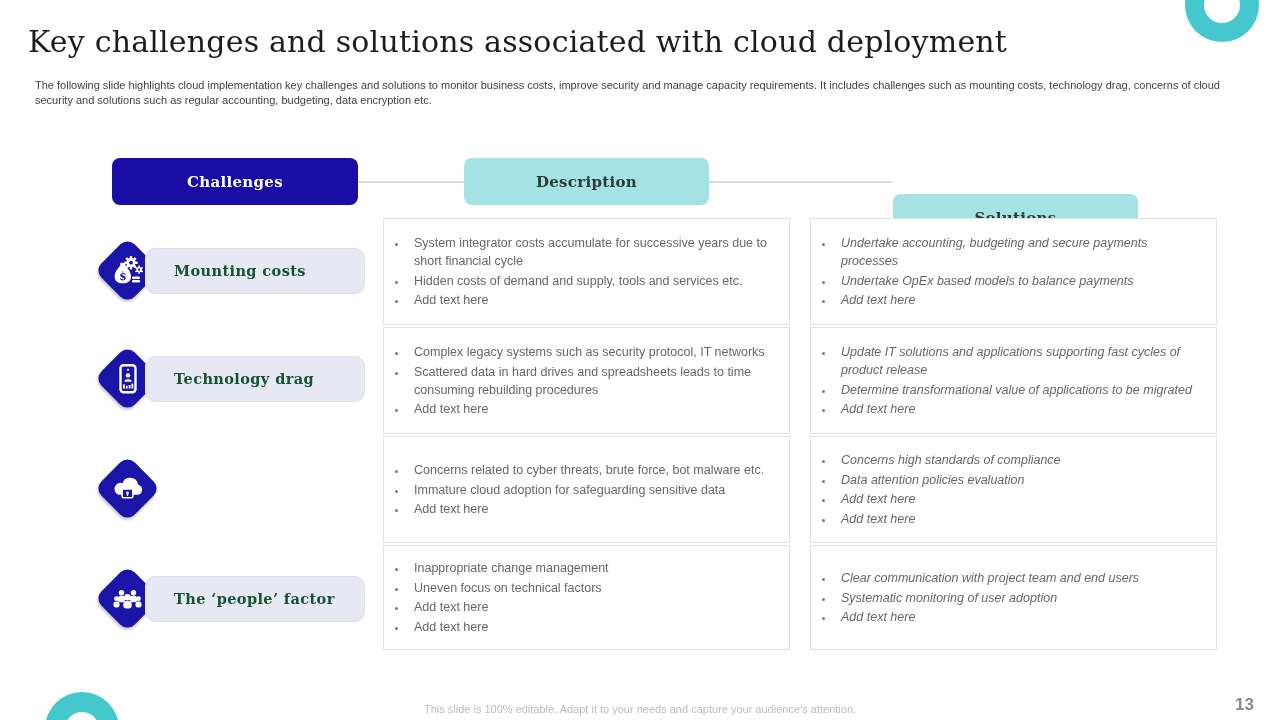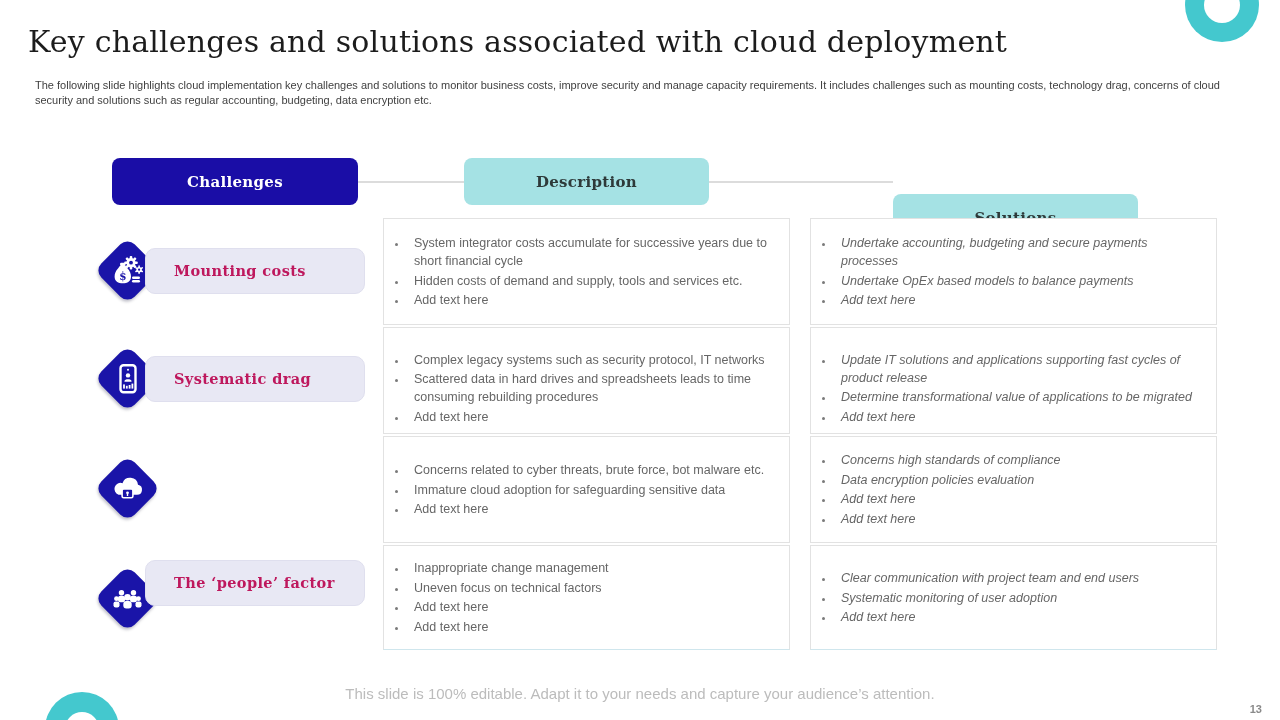--- a/index.html
+++ b/index.html
@@ -44,49 +44,49 @@
     box-shadow:1px 2px 3px rgba(0,0,40,0.25);
   }
   .diamond .icn { transform:rotate(-45deg); width:34px; height:34px; display:block; }
 
   .pill {
     position:absolute; left:145px; width:220px; min-height:46px;
     background:#e8e8f4; border:1px solid #dfdfee; border-radius:10px;
     display:flex; align-items:center; box-sizing:border-box;
     padding:6px 10px 6px 28px;
     font-family:"DejaVu Serif", serif; font-weight:bold; font-size:14.5px;
-    color:#be185d; letter-spacing:0.4px; white-space:pre-line; line-height:20px;
+    color:#14532d; letter-spacing:0.4px; white-space:pre-line; line-height:20px;
   }
 
   .cell {
     position:absolute; width:407px; background:#ffffff;
     border:1px solid #e2e2e2; box-sizing:border-box;
     display:flex; flex-direction:column; justify-content:center;
     padding:6px 14px 6px 0;
   }
   .cell.last { border-bottom:1px solid #cfe6ed; }
   .cell ul { margin:0; padding-left:24px; }
   .cell li {
     font-size:12.5px; line-height:18px; color:#666666;
     padding-left:6px; margin:1.5px 0;
   }
   .cell li::marker { color:#7a7a7a; font-size:11px; }
   .col-desc { left:383px; }
   .col-sol  { left:810px;font-style:italic; }
   .row-1 { top:218px; height:107px; }
-  .row-2 { top:327px; height:107px;justify-content:flex-end; }
+  .row-2 { top:327px; height:107px; }
   .row-3 { top:436px; height:107px; }
   .row-4 { top:545px; height:105px; }
 
   .footer {
-    position:absolute; left:0; right:0; bottom:18px; text-align:center;
-    font-size:15px; color:#bcbcbc;
+    position:absolute; left:0; right:0; bottom:5px; text-align:center;
+    font-size:11px; color:#bcbcbc;
   }
   .page-num {
-    position:absolute; right:18px; bottom:5px; font-size:11px; color:#8a8a8a;font-weight:bold;
+    position:absolute; right:26px; bottom:5px; font-size:17px; color:#8a8a8a;font-weight:bold;
   }
 </style>
 </head>
 <body>
 
 <div class="slide">
 
   <div class="ring ring-tr">
       <div class="hole"></div>
     </div>
@@ -150,21 +150,21 @@
       <rect x="10" y="3" width="15" height="27" rx="3" fill="none" stroke="#ffffff" stroke-width="2.4"></rect>
       <circle cx="17.5" cy="7.6" r="1" fill="#ffffff"></circle>
       <circle cx="17.5" cy="13.2" r="2.2" fill="#ffffff"></circle>
       <path d="M14 18.8 c0 -2.4 7 -2.4 7 0 l0 0.8 -7 0 z" fill="#ffffff"></path>
       <rect x="12.6" y="22.2" width="1.8" height="4.2" fill="#ffffff"></rect>
       <rect x="15.4" y="23.6" width="1.8" height="2.8" fill="#ffffff"></rect>
       <rect x="18.2" y="22.8" width="1.8" height="3.6" fill="#ffffff"></rect>
       <rect x="21.0" y="21.4" width="1.8" height="5.0" fill="#ffffff"></rect>
     </svg>
   </div>
-  <div class="pill" style="top:356px;">Systematic drag</div>
+  <div class="pill" style="top:356px;">Technology drag</div>
   <div class="cell col-desc row-2">
     <ul>
       <li>Complex legacy systems such as security protocol, IT networks</li>
       <li>Scattered data in hard drives and spreadsheets leads to time consuming rebuilding procedures</li>
       <li>Add text here</li>
     </ul>
   </div>
   <div class="cell col-sol row-2">
     <ul>
       <li>Update IT solutions and applications supporting fast cycles of product release</li>
@@ -185,21 +185,21 @@
   <div class="cell col-desc row-3">
     <ul>
       <li>Concerns related to cyber threats, brute force, bot malware etc.</li>
       <li>Immature cloud adoption for safeguarding sensitive data</li>
       <li>Add text here</li>
     </ul>
   </div>
   <div class="cell col-sol row-3">
     <ul>
       <li>Concerns high standards of compliance</li>
-      <li>Data encryption policies evaluation</li>
+      <li>Data attention policies evaluation</li>
       <li>Add text here</li>
       <li>Add text here</li>
     </ul>
   </div>
 
   <div class="diamond" style="top:575px;">
     <svg class="icn" viewBox="0 0 34 34">
       <g fill="#ffffff">
         <circle cx="11" cy="10.5" r="2.7"></circle>
           <rect x="7.5" y="13.5" width="7" height="6.5" rx="2.5"></rect>
@@ -207,21 +207,21 @@
           <rect x="19.5" y="13.5" width="7" height="6.5" rx="2.5"></rect>
         <circle cx="6" cy="16.5" r="2.4"></circle>
           <rect x="3" y="19.2" width="6" height="6" rx="2.2"></rect>
         <circle cx="28" cy="16.5" r="2.4"></circle>
           <rect x="25" y="19.2" width="6" height="6" rx="2.2"></rect>
         <circle cx="17" cy="15" r="3.3"></circle>
           <rect x="12.8" y="18.8" width="8.4" height="7.6" rx="3"></rect>
       </g>
     </svg>
   </div>
-  <div class="pill" style="top:560px;">The ‘people’ factor</div>
+  <div class="pill" style="top:576px;">The ‘people’ factor</div>
   <div class="cell col-desc row-4 last">
     <ul>
       <li>Inappropriate change management</li>
       <li>Uneven focus on technical factors</li>
       <li>Add text here</li>
       <li>Add text here</li>
     </ul>
   </div>
   <div class="cell col-sol row-4 last">
     <ul>

